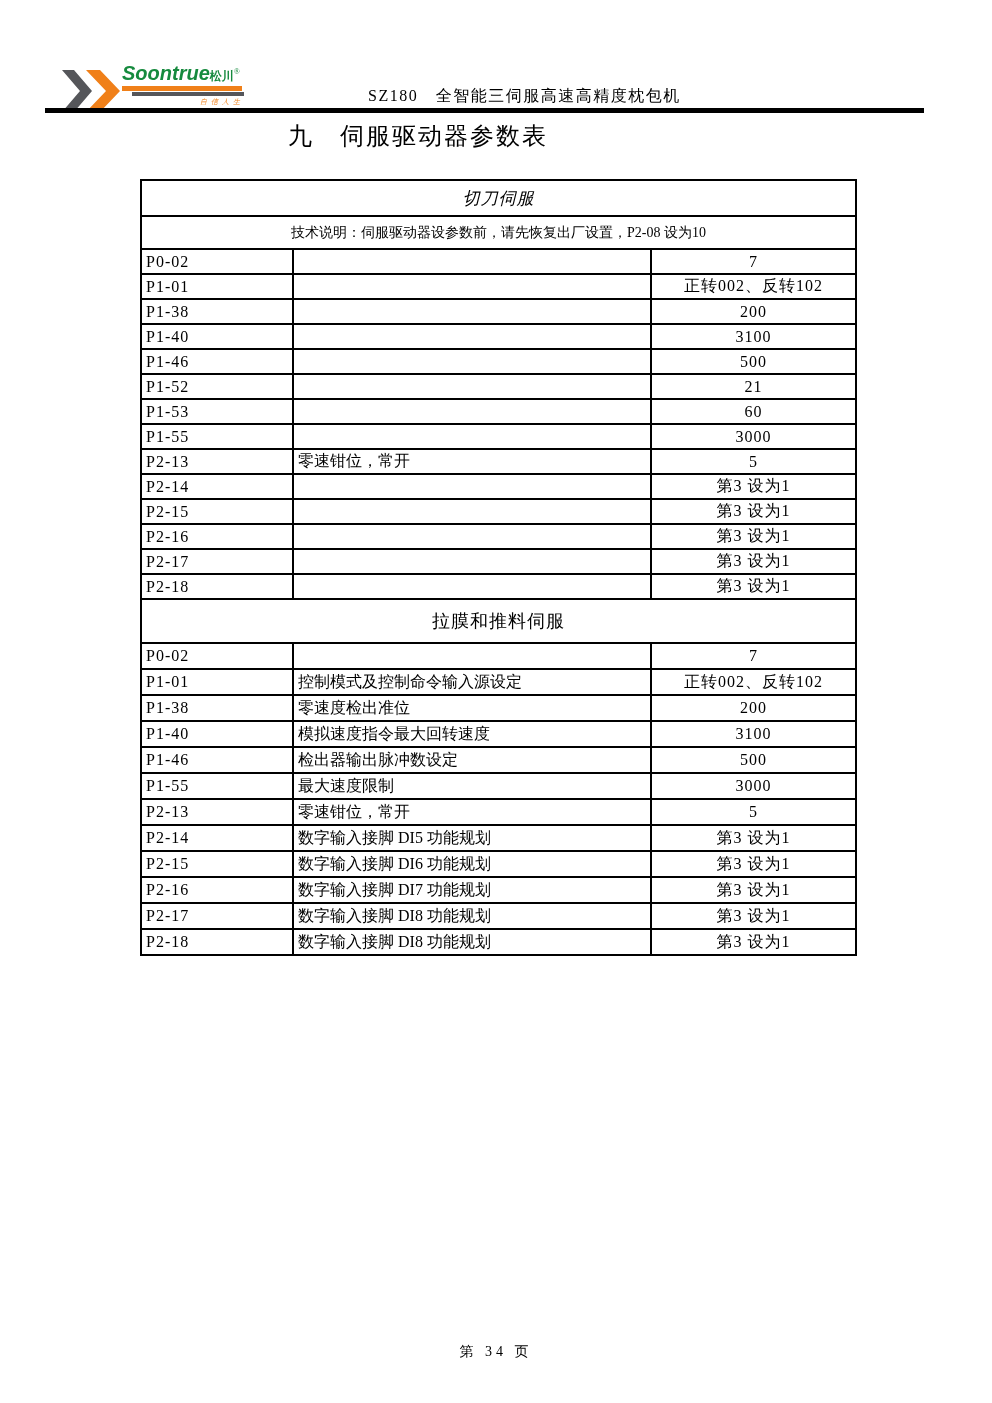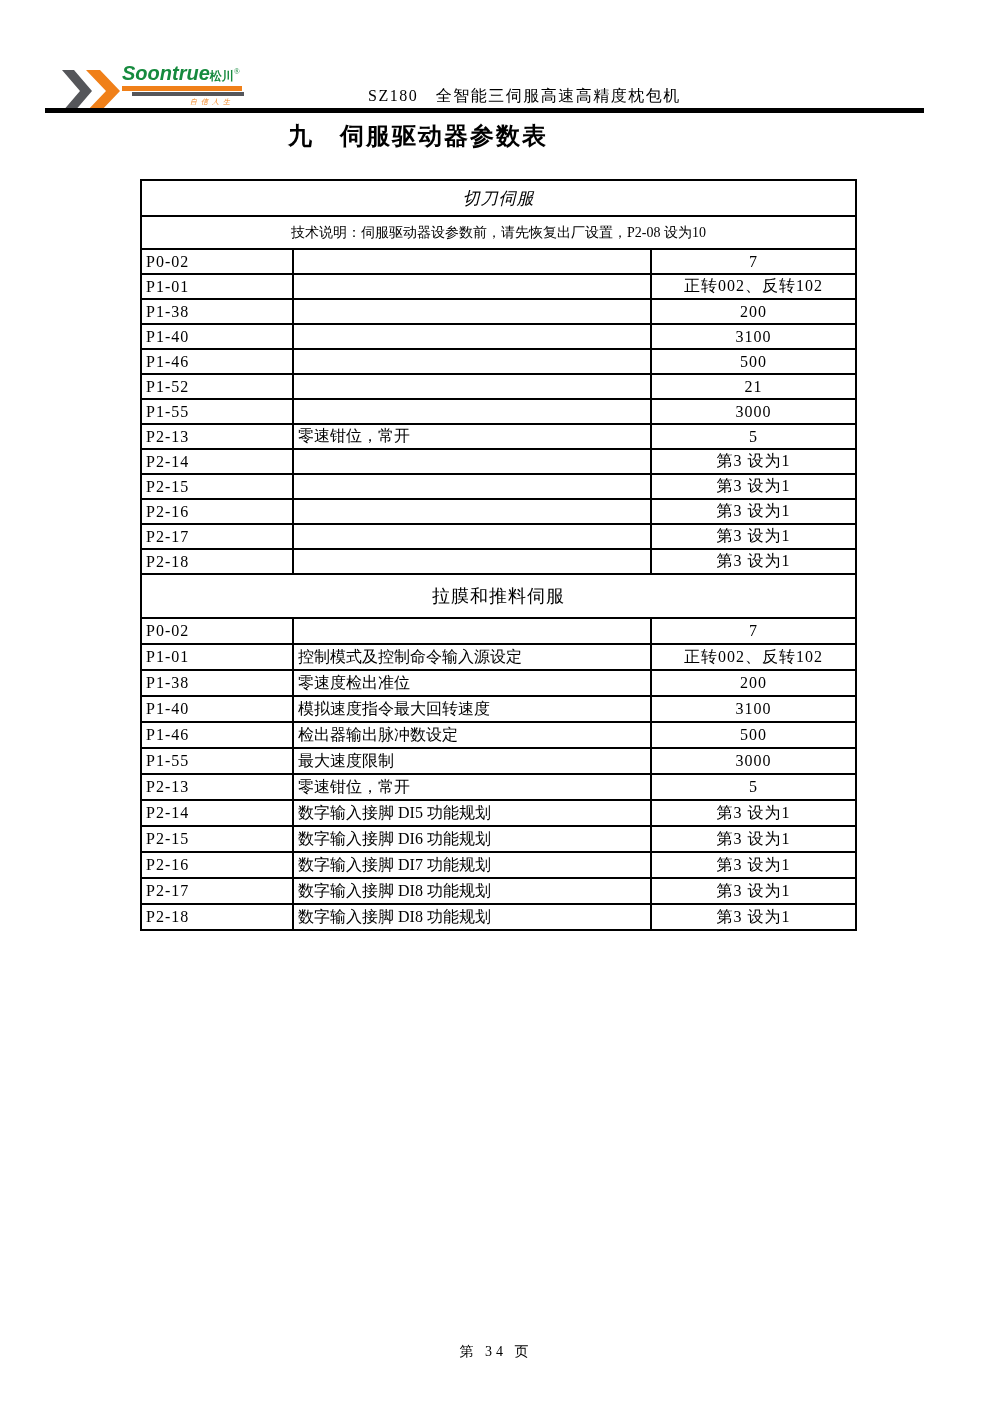--- a/index.html
+++ b/index.html
@@ -22,35 +22,35 @@
     font-style: italic; font-weight: bold;
     font-size: 20px; color: #168a3e; letter-spacing: 0px;
   }
   .brand-cjk { font-size: 12px; color: #168a3e; font-weight: bold; }
   .brand-reg { font-size: 8px; color: #168a3e; vertical-align: super; }
   .bar-orange { position: absolute; left: 62px; top: 28px; width: 120px; height: 5px; background: #f08019; }
   .bar-gray   { position: absolute; left: 72px; top: 34px; width: 112px; height: 4px; background: #55565a; }
   .logo-slogan {
     position: absolute; left: 120px; top: 39px; width: 64px;
     font-size: 7px; color: #f08019; letter-spacing: 4px;
-    font-style: italic; white-space: nowrap; text-align: center;
+    font-style: italic; white-space: nowrap; text-align: right;
   }
   .doc-title {
     position: absolute; left: 368px; top: 86px;
     font-size: 16px; letter-spacing: 1.5px; white-space: nowrap;
   }
   .header-rule {
     position: absolute; left: 45px; top: 108px; width: 879px; height: 5px;
     background: #000;
   }
 
   
   .page-title {
     position: absolute; left: 0; top: 120px; width: 836px;
-    text-align: center; font-size: 24px; font-weight: bold;
+    text-align: center; font-size: 24px; font-weight: normal;
     letter-spacing: 2px; margin: 0;
   }
 
   
   table.params {
     position: absolute; left: 140px; top: 179px; width: 715px;
     border-collapse: collapse; table-layout: fixed;
     font-size: 16px;
   }
   table.params td {
@@ -135,20 +135,25 @@
           <td class="c-param">P1-46</td>
           <td class="c-desc"></td>
           <td class="c-value">500</td>
         </tr>
         <tr class="sec0-param">
           <td class="c-param">P1-52</td>
           <td class="c-desc"></td>
           <td class="c-value">21</td>
         </tr>
         <tr class="sec0-param">
+          <td class="c-param">P1-53</td>
+          <td class="c-desc"></td>
+          <td class="c-value">60</td>
+        </tr>
+        <tr class="sec0-param">
           <td class="c-param">P1-55</td>
           <td class="c-desc"></td>
           <td class="c-value">3000</td>
         </tr>
         <tr class="sec0-param">
           <td class="c-param">P2-13</td>
           <td class="c-desc">零速钳位，常开</td>
           <td class="c-value">5</td>
         </tr>
         <tr class="sec0-param">

